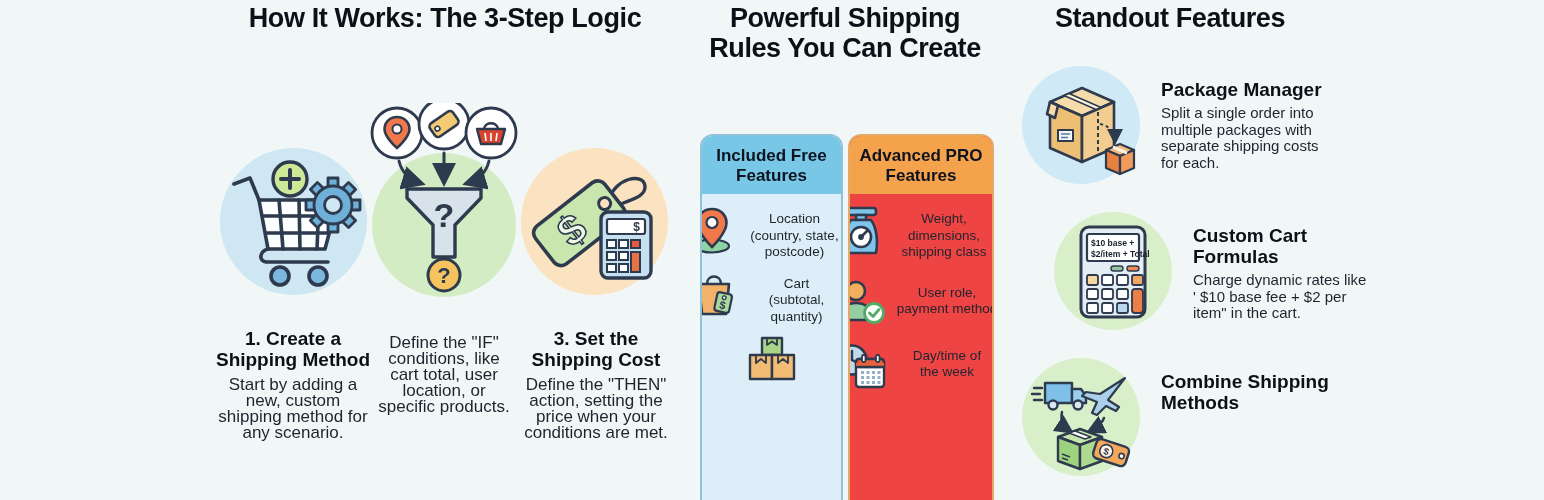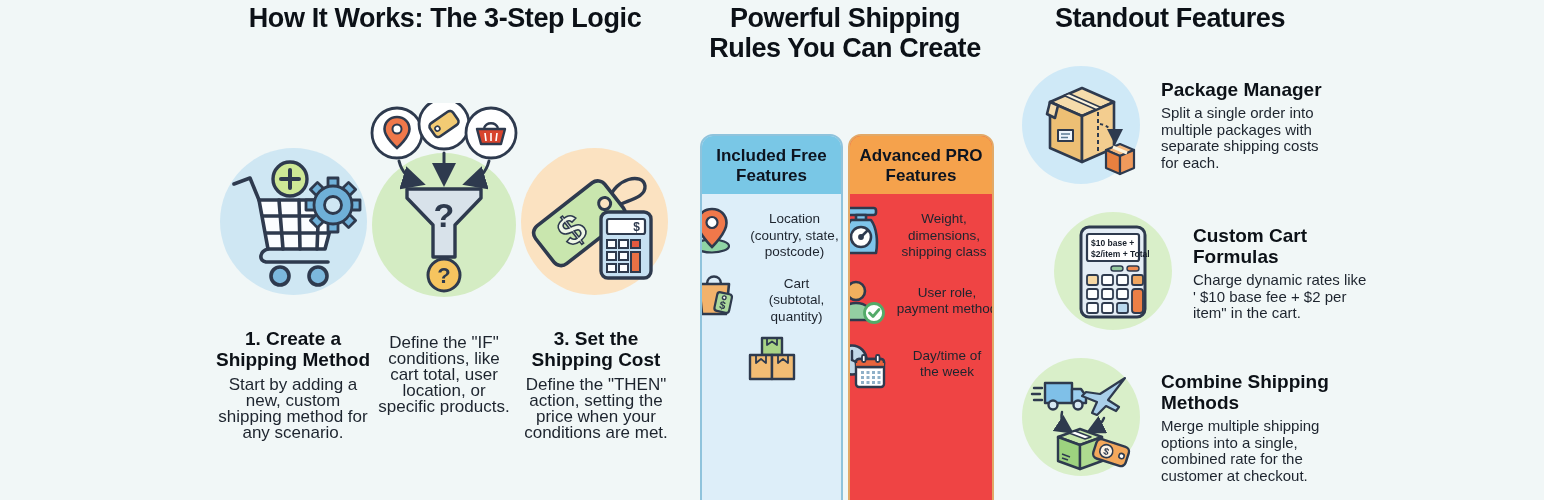--- a/index.html
+++ b/index.html
@@ -373,17 +373,16 @@
       </g>
       <g transform="rotate(18 90 95)">
         <rect x="72" y="85" width="34" height="20" rx="5" fill="#f3a85c" stroke="#2e3a4e" stroke-width="2.4"></rect>
         <circle cx="100" cy="95" r="2.6" fill="#fff" stroke="#2e3a4e" stroke-width="1.6"></circle>
         <circle cx="84" cy="95" r="6.5" fill="#fdf4e7" stroke="#2e3a4e" stroke-width="1.6"></circle>
         <text x="84" y="98.5" text-anchor="middle" font-size="9.5" font-weight="bold" fill="#2e3a4e">$</text>
       </g>
     </svg>
     <div class="feature-text">
       <div class="feature-title">Combine Shipping Methods</div>
-      <div class="feature-desc">Merge multiple shipping options into a single, combined rate for the customer at checkout.</div>
     </div>
   </div>
 
 </div>
 
 </body></html>

